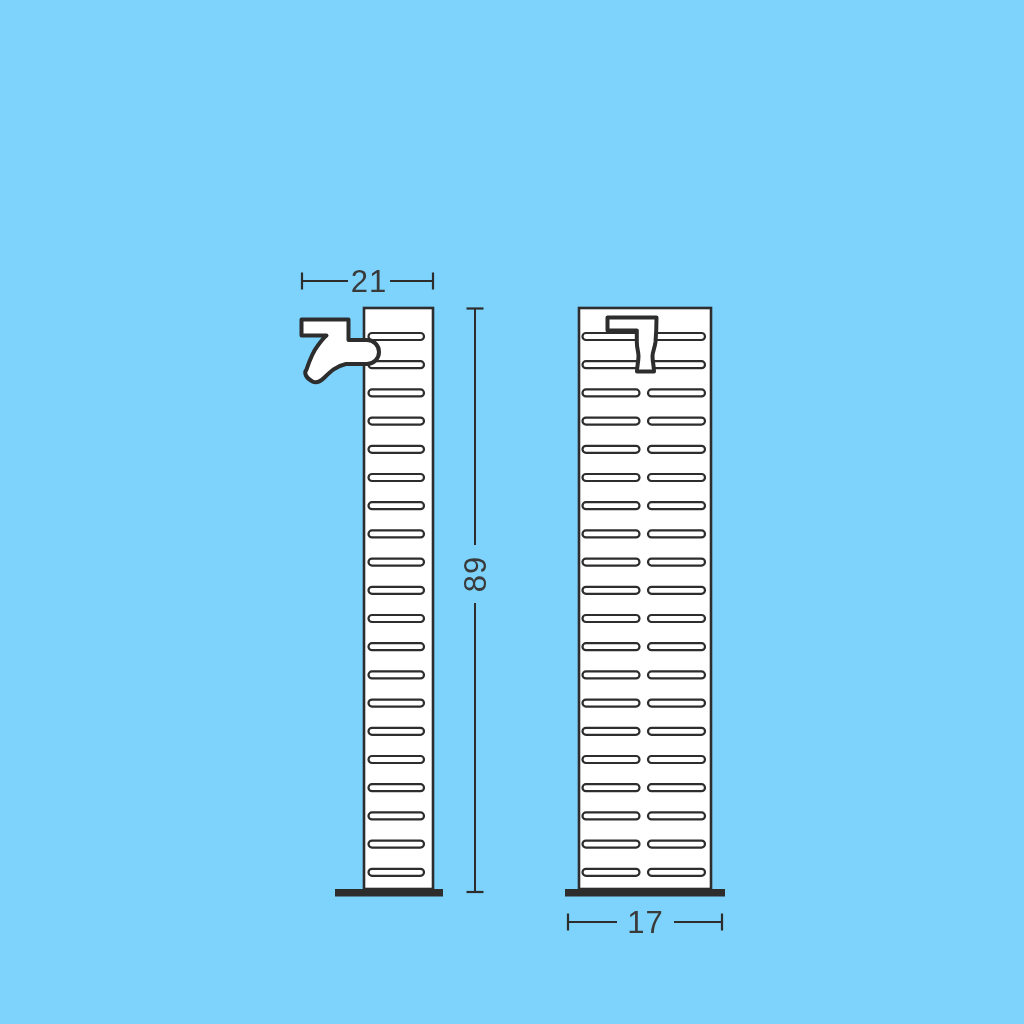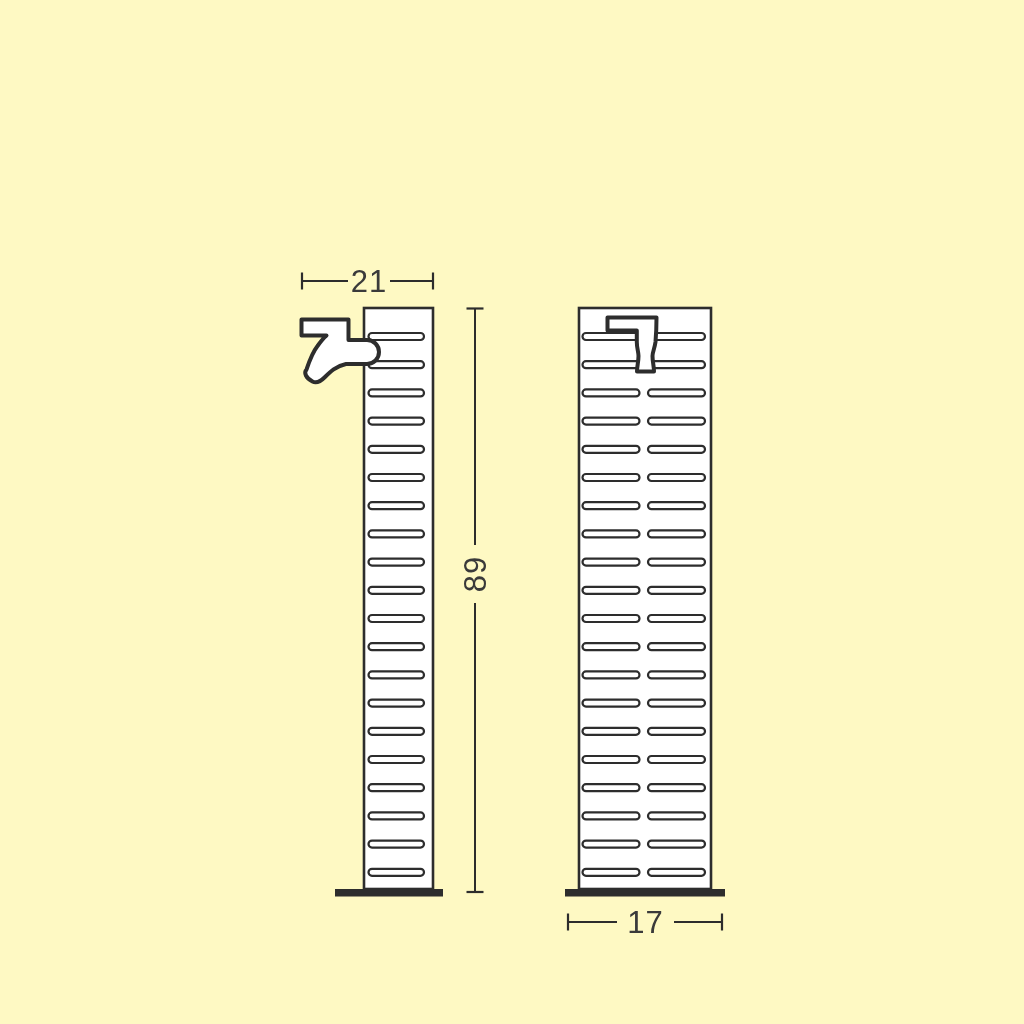--- a/index.html
+++ b/index.html
@@ -5,21 +5,21 @@
   html, body {
     margin: 0;
     padding: 0;
     background: #ffffff;
     font-family: "Liberation Sans", sans-serif;
   }
   .canvas {
     position: relative;
     width: 1024px;
     height: 1024px;
-    background: #fef9c3;
+    background: #7dd3fc;
     overflow: hidden;
   }
   svg text {
     font-family: "Liberation Sans", sans-serif;
     font-size: 31px;
     fill: #3a3a3a;
     letter-spacing: 1px;
   }
 </style>
 </head>

